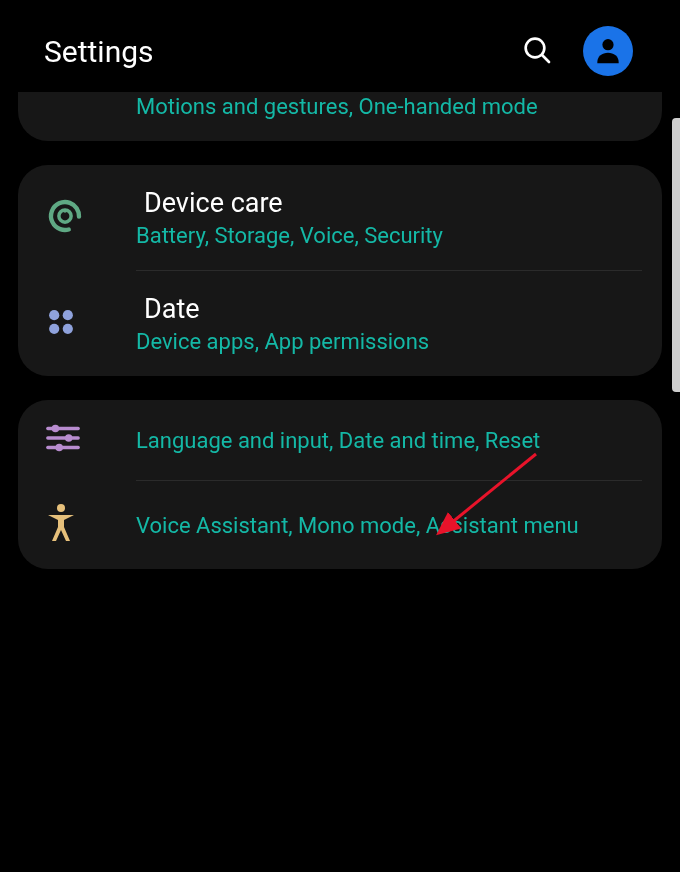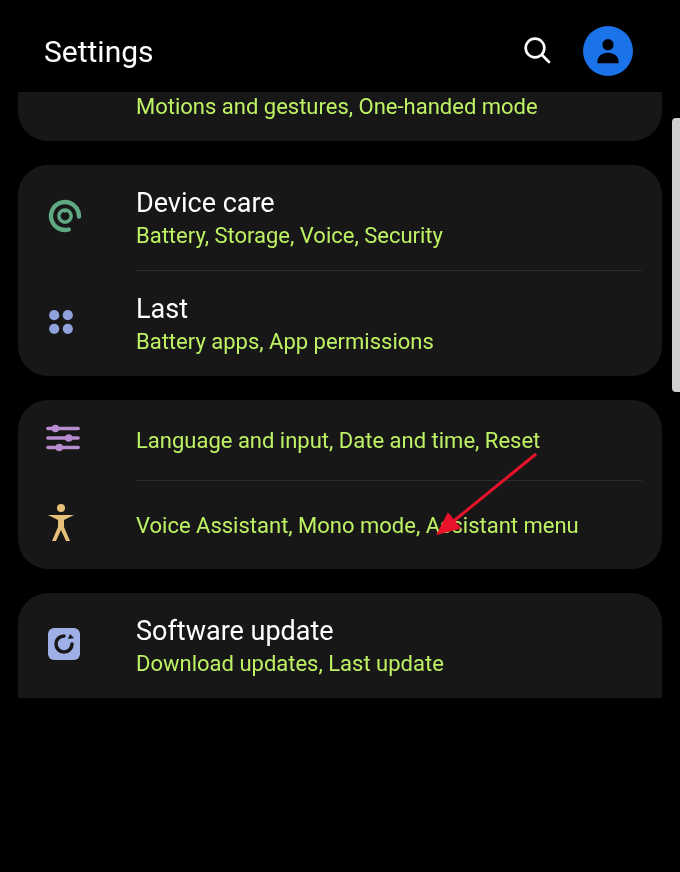--- a/index.html
+++ b/index.html
@@ -83,23 +83,24 @@
   }
   .row .text-slot {
     flex: 1;
     padding-left: 34px;
   }
   .row-title {
     color: #ffffff;
     font-size: 27px;
     font-weight: 400;
     margin-bottom: 4px;
+    margin-left: 8px;
   }
   .row-subtitle {
-    color: #bef264;
+    color: #14b8a6;
     font-size: 22px;
     font-weight: 400;
   }
   
   .divider {
     height: 1px;
     background: #2b2b2b;
     margin-left: 118px;
     margin-right: 20px;
   }
@@ -194,22 +195,22 @@
         <span>
           <svg width="34" height="34" viewBox="0 0 40 40">
             <circle cx="12" cy="12" r="6" fill="#8fa2dc"></circle>
             <circle cx="28" cy="12" r="6" fill="#8fa2dc"></circle>
             <circle cx="12" cy="28" r="6" fill="#8fa2dc"></circle>
             <circle cx="28" cy="28" r="6" fill="#8fa2dc"></circle>
           </svg>
         </span>
       </div>
       <div class="text-slot">
-        <div class="row-title">Last</div>
-        <div class="row-subtitle">Battery apps, App permissions</div>
+        <div class="row-title">Date</div>
+        <div class="row-subtitle">Device apps, App permissions</div>
       </div>
     </div>
   </div>
 
   <div class="card">
     <div class="row">
       <div class="icon-slot">
         <span>
           <svg width="38" height="32" viewBox="0 0 40 32">
             <line x1="4" y1="6" x2="36" y2="6" stroke="#b88ccf" stroke-width="3.5" stroke-linecap="round"></line>
@@ -234,37 +235,20 @@
             <path d="M4 12 L30 12 L20 17 L20 24 L26 38 L22 38 L17 27 L12 38 L8 38 L14 24 L14 17 Z"></path>
           </svg>
         </span>
       </div>
       <div class="text-slot">
         <div class="row-subtitle">Voice Assistant, Mono mode, Assistant menu</div>
       </div>
     </div>
   </div>
 
-  <div class="card partial-bottom">
-    <div class="row">
-      <div class="icon-slot">
-        <span>
-          <svg width="40" height="40" viewBox="0 0 40 40">
-            <rect x="4" y="4" width="32" height="32" rx="6" fill="#9fb0e6"></rect>
-            <path d="M20 12 A8 8 0 1 0 28 20" fill="none" stroke="#171717" stroke-width="3.5" stroke-linecap="round"></path>
-            <path d="M26 10 L30 14 L24 15 Z" fill="#171717"></path>
-          </svg>
-        </span>
-      </div>
-      <div class="text-slot">
-        <div class="row-title">Software update</div>
-        <div class="row-subtitle">Download updates, Last update</div>
-      </div>
-    </div>
-  </div>
 
 </div>
 
 <div class="scrollbar-thumb"></div>
 
 <svg class="annotation-arrow" width="120" height="100">
   <defs>
     <marker id="arrowhead" markerWidth="8" markerHeight="7" refX="2" refY="3.5" orient="auto">
       <polygon points="0 0, 8 3.5, 0 7" fill="#e8132a"></polygon>
     </marker>

